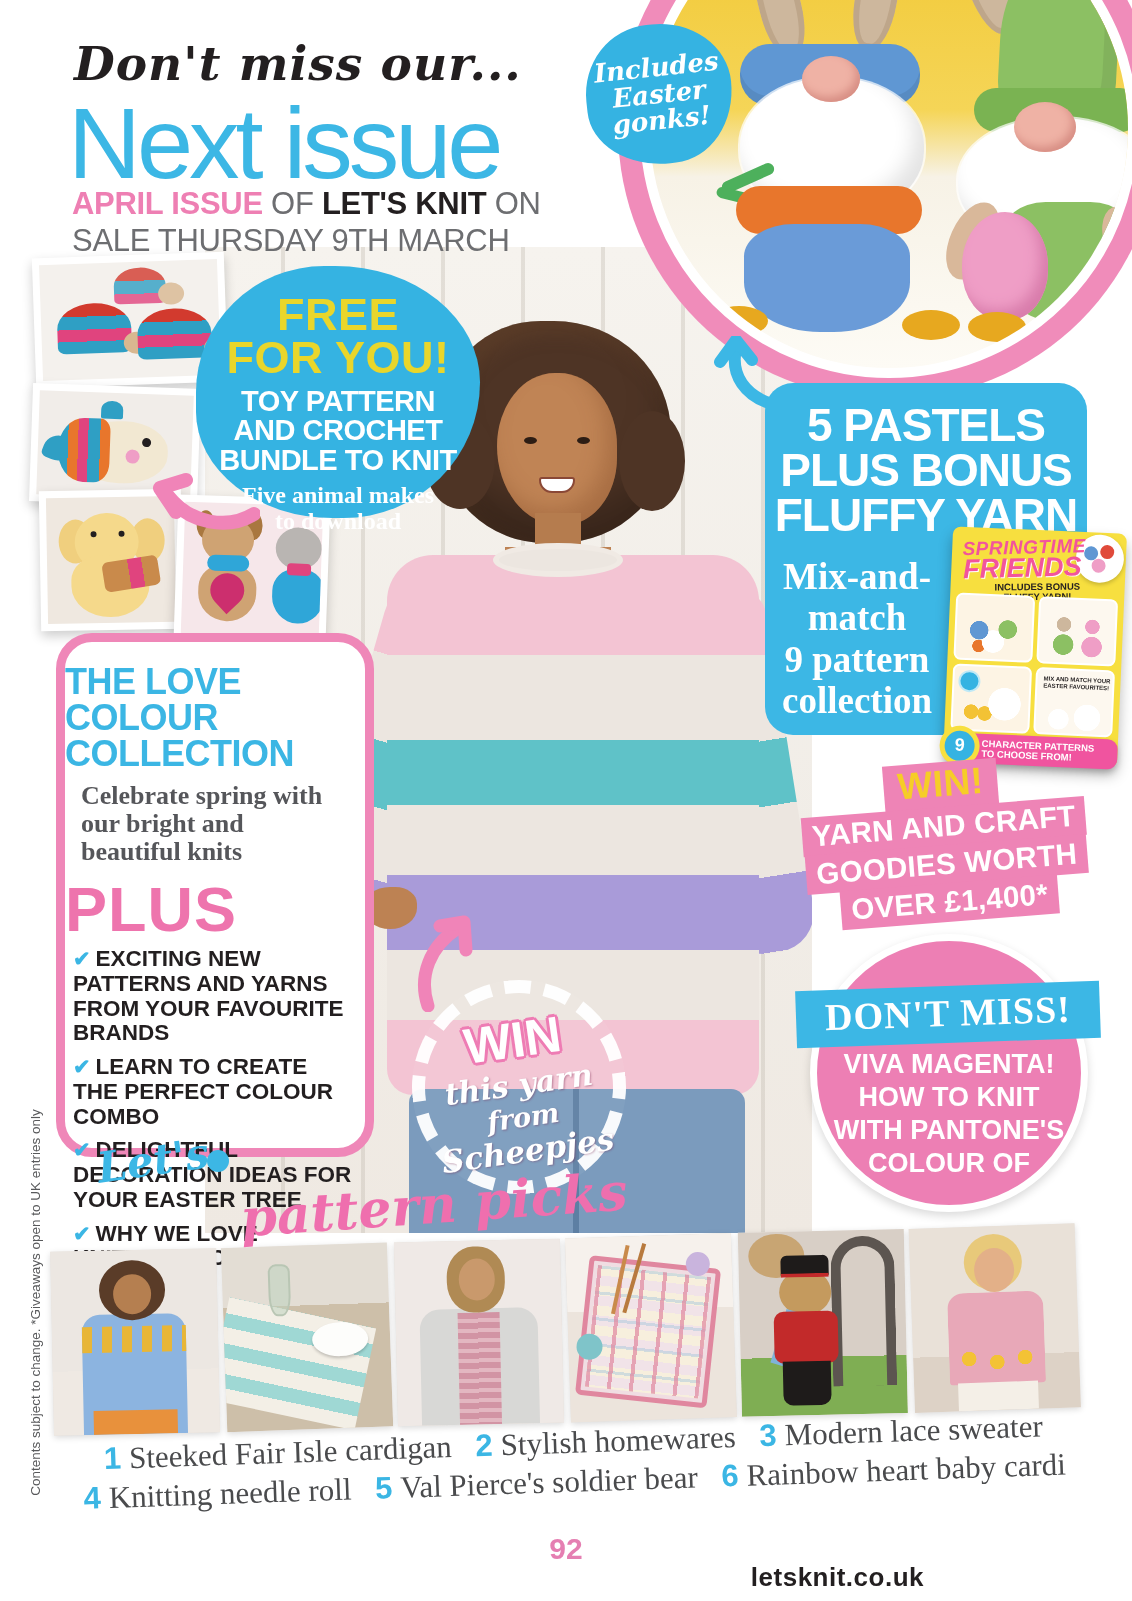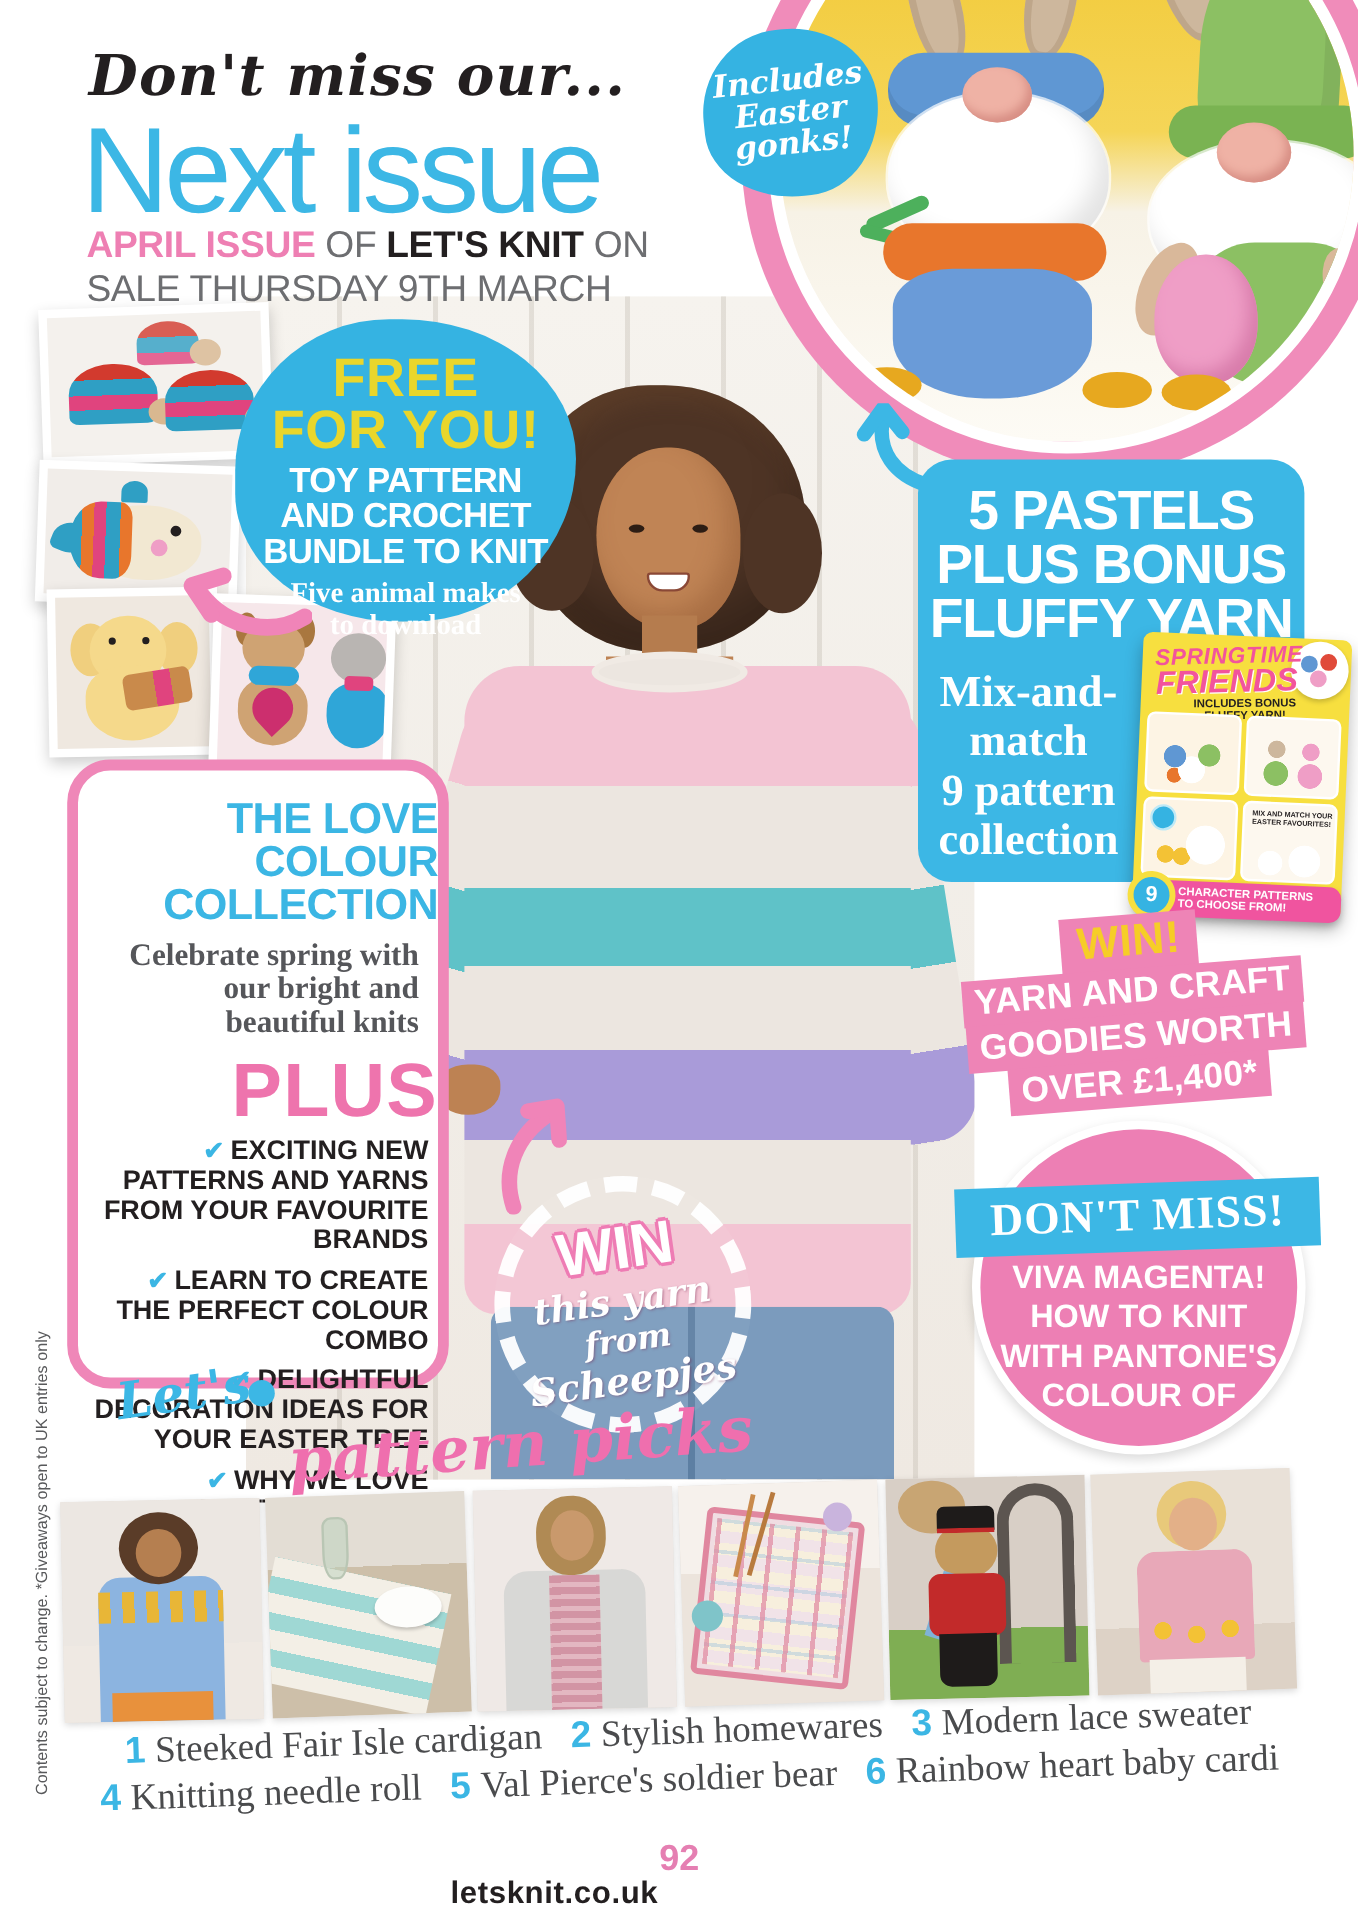--- a/index.html
+++ b/index.html
@@ -156,21 +156,21 @@
   .dont-miss-circle { left:810px; top:934px; width:278px; height:278px; border-radius:50%;
     background:#ed7fb4; border:7px solid #ffffff; box-shadow:0 4px 10px rgba(0,0,0,.15); z-index:6; }
   .dm-banner { left:796px; top:986px; width:304px; background:#3cb7e5; transform:rotate(-2deg);
     text-align:center; padding:5px 0 8px; z-index:7;
     font-family:"Liberation Serif", serif; font-weight:900; font-size:38px; color:#ffffff; letter-spacing:1px; }
   .dm-body { left:812px; top:1048px; width:274px; text-align:center; z-index:7;
     font-weight:800; font-size:27px; line-height:1.22; color:#ffffff; }
 
   
   .love-box { left:56px; top:633px; width:318px; height:524px; background:#ffffff;
-    border:9px solid #ef87b8; border-radius:36px; text-align:right; padding-top:22px; z-index:4; }
+    border:9px solid #ef87b8; border-radius:36px; text-align:left; padding-top:22px; z-index:4; }
   .love-title { font-size:36px; line-height:1.0; font-weight:800; color:#3bb6e4; letter-spacing:-0.5px; }
   .love-sub { margin:10px 16px 0; font-family:"Liberation Serif", serif; font-weight:700;
     font-size:26px; line-height:1.08; color:#55565a; }
   .love-plus { margin-top:12px; font-size:63px; line-height:1; font-weight:800; color:#ee74ad; letter-spacing:1px; }
   .love-item { margin:6px 8px 9px; font-size:22.5px; line-height:1.1; font-weight:900; color:#231f20; }
   .check { color:#3bb6e4; font-size:21px; margin-right:5px; }
 
   
   .polaroid { background:#ffffff; box-shadow:0 5px 12px rgba(0,0,0,.2); padding:7px; }
   .polaroid .ph { position:relative; width:100%; height:100%; overflow:hidden; }
@@ -311,21 +311,21 @@
       radial-gradient(circle at 48px 70px,#f3c235 0 7px,transparent 7.5px),
       radial-gradient(circle at 76px 66px,#f3c235 0 7px,transparent 7.5px); }
   .pk6-skirt { left:44px; top:156px; width:80px; height:28px; background:#f4efe7; }
 
   .captions { left:0; top:1424px; width:1132px; text-align:center; transform:rotate(-2deg); z-index:6;
     font-family:"Liberation Serif", serif; font-size:31px; color:#4a4b4d; line-height:1.25; }
   .captions .num { font-family:"Liberation Sans", sans-serif; font-weight:900; color:#3bb6e4;
     margin:0 8px 0 16px; }
 
   .page-num { left:0; top:1532px; width:1132px; text-align:center; font-size:30px; color:#e57fb2; font-weight:600; }
-  .website { left:0; top:1562px; width:924px; text-align:center; font-size:26px; font-weight:800;
+  .website { left:0; top:1562px; width:924px; text-align:right; font-size:26px; font-weight:800;
     color:#231f20; letter-spacing:.5px; }
 
   .side-note { left:-160px; top:1295px; width:390px; transform:rotate(-90deg);
     font-size:13.5px; color:#58595b; text-align:center; }
 </style>
 </head>
 <body>
 
 <div id="page">
 

